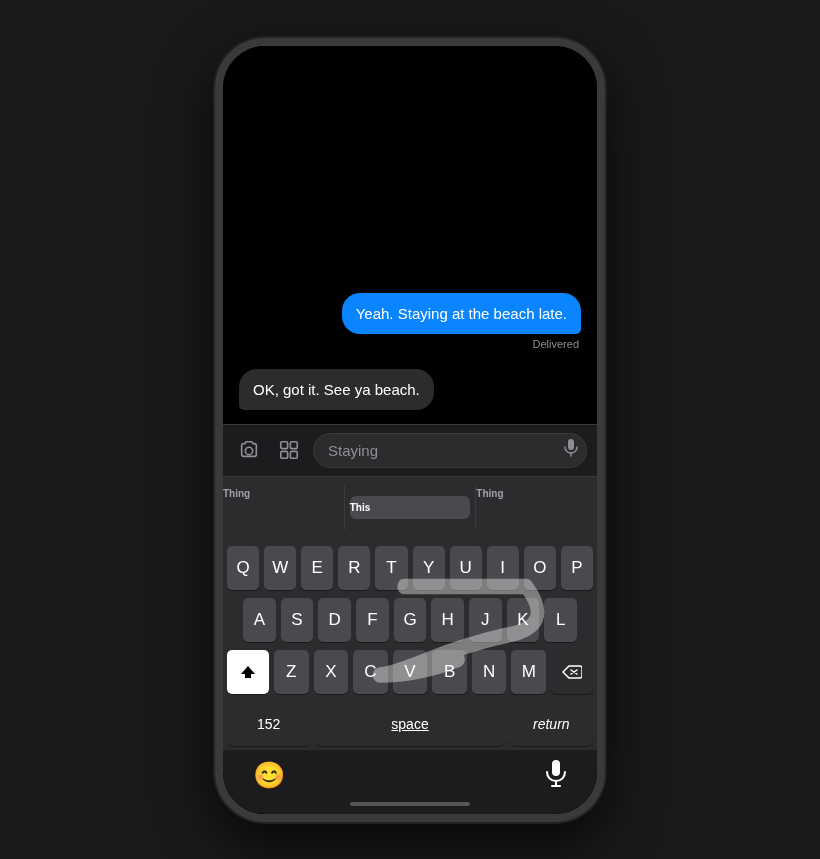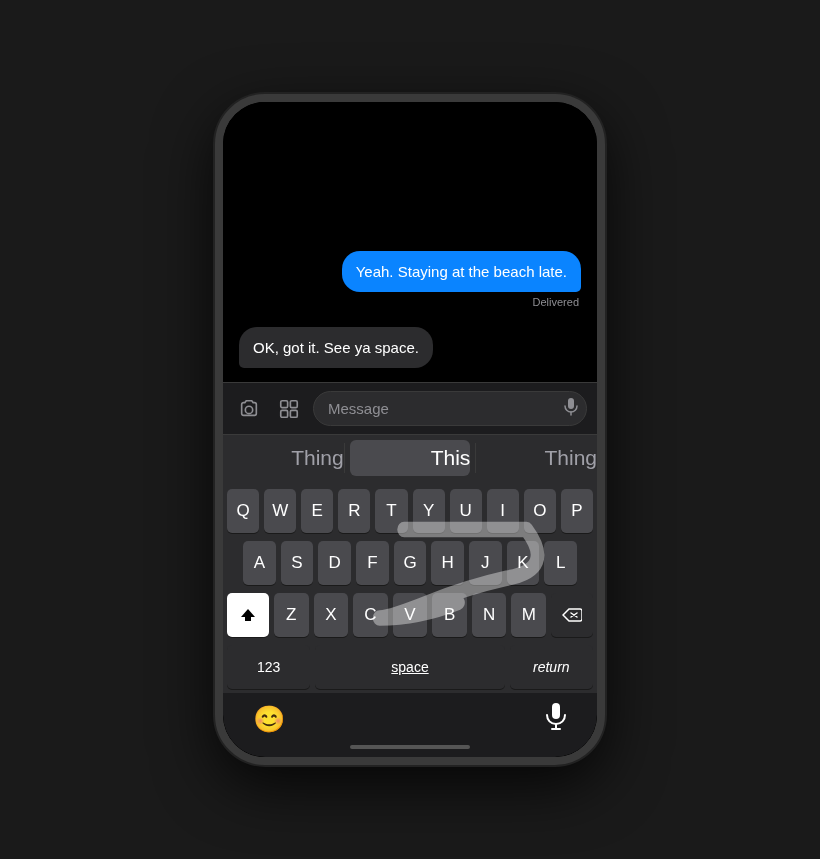--- a/index.html
+++ b/index.html
@@ -7,21 +7,21 @@
       width: 820px;
       height: 859px;
       background: #1a1a1a;
       display: flex;
       align-items: center;
       justify-content: center;
       font-family: -apple-system, 'SF Pro Text', 'Helvetica Neue', sans-serif;
     }
     .phone-frame {
       width: 390px;
-      height: 671px;
+      height: 784px;
       background: #000;
       border-radius: 50px;
       border: 8px solid #3a3a3a;
       overflow: hidden;
       position: relative;
       box-shadow: 0 0 0 2px #222, 0 20px 60px rgba(0,0,0,0.8);
     }
     .phone-inner {
       width: 100%;
       height: 100%;
@@ -109,28 +109,29 @@
     }
     
     .autocomplete-bar {
       background: #2c2c2e;
       display: flex;
       border-top: 0.5px solid #3a3a3a;
     }
     .autocomplete-item {
       flex: 1;
       padding: 11px 0;
-      text-align: right;
+      text-align: left;
       color: #fff;
-      font-size: 21px;
+      font-size: 10px;
+      font-weight: bold;
     }
     .autocomplete-item.active {
       background: #4a4a4e;
       border-radius: 6px;
-      margin: 5px 5px;
+      margin: 19px 5px;
       padding: 6px 0;
     }
     .autocomplete-item.side {
       color: #a0a0a8;
     }
     .autocomplete-divider {
       width: 1px;
       background: #3a3a3a;
       margin: 8px 0;
     }
@@ -219,42 +220,42 @@
   <div class="phone-inner">
 
     <div class="messages-area">
       <div class="message-bubble message-sent">
         <span>Yeah. Staying at the beach late.</span>
       </div>
       <div class="delivered-label">
         <span>Delivered</span>
       </div>
       <div class="message-bubble message-received">
-        <span>OK, got it. See ya space.</span>
+        <span>OK, got it. See ya beach.</span>
       </div>
     </div>
 
     <div class="input-bar">
       <div class="input-icon-btn">
         <svg width="22" height="22" viewBox="0 0 24 24" fill="none" stroke="#8e8e93" stroke-width="1.8">
           <circle cx="12" cy="13" r="4"></circle>
           <path d="M9 3h6l1.5 2H18a2 2 0 012 2v10a2 2 0 01-2 2H6a2 2 0 01-2-2V7a2 2 0 012-2h1.5L9 3z"></path>
         </svg>
       </div>
       <div class="input-icon-btn">
         <svg width="22" height="22" viewBox="0 0 24 24" fill="none" stroke="#8e8e93" stroke-width="1.8">
           <rect x="3" y="3" width="7.5" height="7.5" rx="1.5"></rect>
           <rect x="13.5" y="3" width="7.5" height="7.5" rx="1.5"></rect>
           <rect x="3" y="13.5" width="7.5" height="7.5" rx="1.5"></rect>
           <rect x="13.5" y="13.5" width="7.5" height="7.5" rx="1.5"></rect>
         </svg>
       </div>
       <div class="message-input-wrapper">
         <div class="message-input-field">
-          <span style="color:#8e8e93; font-size:15px;">Message</span>
+          <span style="color:#8e8e93; font-size:15px;">Staying</span>
         </div>
         <span class="mic-in-input">
           <svg width="16" height="18" viewBox="0 0 16 18" fill="none">
             <rect x="5" y="0" width="6" height="11" rx="3" fill="#8e8e93"></rect>
             <path d="M2 8c0 3.3 2.7 6 6 6s6-2.7 6-6" stroke="#8e8e93" stroke-width="1.5" fill="none" stroke-linecap="round"></path>
             <line x1="8" y1="14" x2="8" y2="17" stroke="#8e8e93" stroke-width="1.5" stroke-linecap="round"></line>
           </svg>
         </span>
       </div>
     </div>
@@ -316,21 +317,21 @@
         <div class="key delete-key" style="min-width:42px;max-width:42px;">
           <svg width="20" height="16" viewBox="0 0 20 16" fill="none">
             <path d="M7 2H18a2 2 0 012 2v8a2 2 0 01-2 2H7L1 8l6-6z" stroke="#fff" stroke-width="1.5" fill="none"></path>
             <path d="M9 6l6 4M15 6l-6 4" stroke="#fff" stroke-width="1.5" stroke-linecap="round"></path>
           </svg>
         </div>
       </div>
 
       <div class="key-row" style="margin-bottom:0;">
         <div class="key dark-key wide-key" style="flex:2.2;">
-          <span>123</span>
+          <span>152</span>
         </div>
         <div class="key dark-key space-key" style="flex:5;text-decoration:underline;">
           <span>space</span>
         </div>
         <div class="key dark-key wide-key" style="flex:2.2;font-style:italic;">
           <span>return</span>
         </div>
       </div>
 
       <svg class="swipe-trail" viewBox="0 0 382 192" preserveAspectRatio="none">

